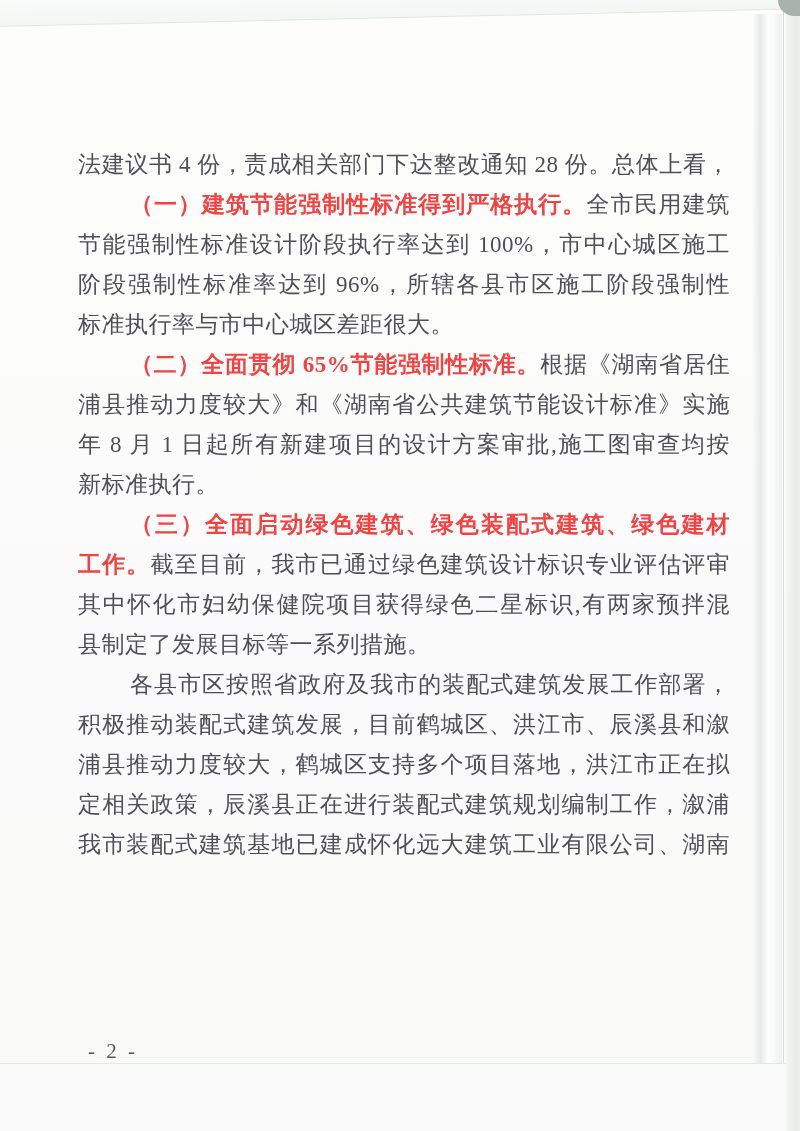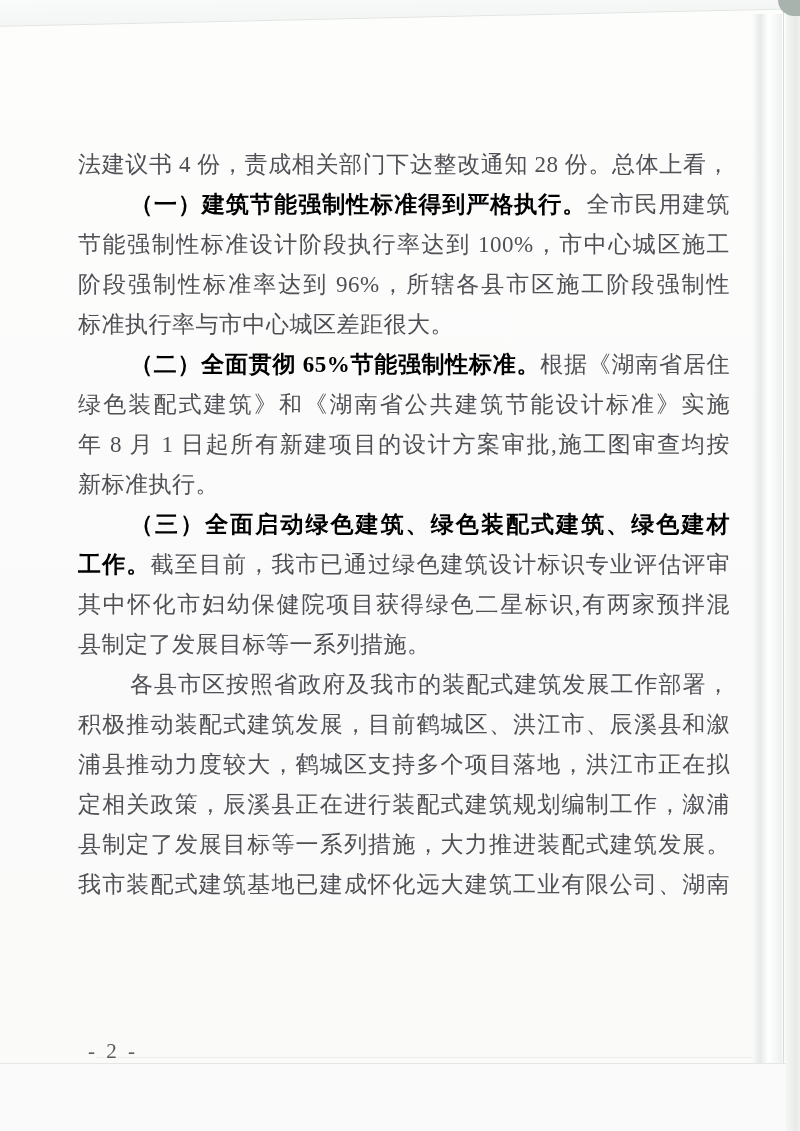--- a/index.html
+++ b/index.html
@@ -107,21 +107,21 @@
     line-height: 40px;
     font-size: 23px;
     letter-spacing: 0.5px;
     color: #4f4f55;
     overflow: hidden;
   }
   .line.fill { text-align: justify; text-align-last: justify; }
   .line.ind  { text-indent: 52px; }
   .seg-b {
     font-weight: bold;
-    color: #000000;
+    color: #ef4444;
   }
 
   .page-number {
     position: absolute;
     left: 88px;
     top: 1036px;
     font-size: 21px;
     line-height: 30px;
     letter-spacing: 3px;
     color: #59595e;
@@ -142,30 +142,29 @@
   <div class="bottom-edge-line"></div>
   <div class="bottom-area"></div>
 
   <div class="content">
     <div class="line fill"><span>法建议书 4 份，责成相关部门下达整改通知 28 份。总体上看，</span></div>
     <div class="line fill ind"><span class="seg-b">（一）建筑节能强制性标准得到严格执行。</span><span>全市民用建筑</span></div>
     <div class="line fill"><span>节能强制性标准设计阶段执行率达到 100%，市中心城区施工</span></div>
     <div class="line fill"><span>阶段强制性标准率达到 96%，所辖各县市区施工阶段强制性</span></div>
     <div class="line"><span>标准执行率与市中心城区差距很大。</span></div>
     <div class="line fill ind"><span class="seg-b">（二）全面贯彻 65%节能强制性标准。</span><span>根据《湖南省居住</span></div>
-    <div class="line fill"><span>绿色装配式建筑》和《湖南省公共建筑节能设计标准》实施</span></div>
+    <div class="line fill"><span>浦县推动力度较大》和《湖南省公共建筑节能设计标准》实施</span></div>
     <div class="line fill"><span>年 8 月 1 日起所有新建项目的设计方案审批,施工图审查均按</span></div>
     <div class="line"><span>新标准执行。</span></div>
     <div class="line fill ind"><span class="seg-b">（三）全面启动绿色建筑、绿色装配式建筑、绿色建材</span></div>
     <div class="line fill"><span class="seg-b">工作。</span><span>截至目前，我市已通过绿色建筑设计标识专业评估评审</span></div>
     <div class="line fill"><span>其中怀化市妇幼保健院项目获得绿色二星标识,有两家预拌混</span></div>
     <div class="line"><span>县制定了发展目标等一系列措施。</span></div>
     <div class="line fill ind"><span>各县市区按照省政府及我市的装配式建筑发展工作部署，</span></div>
     <div class="line fill"><span>积极推动装配式建筑发展，目前鹤城区、洪江市、辰溪县和溆</span></div>
     <div class="line fill"><span>浦县推动力度较大，鹤城区支持多个项目落地，洪江市正在拟</span></div>
     <div class="line fill"><span>定相关政策，辰溪县正在进行装配式建筑规划编制工作，溆浦</span></div>
-    <div class="line fill"><span>县制定了发展目标等一系列措施，大力推进装配式建筑发展。</span></div>
     <div class="line fill"><span>我市装配式建筑基地已建成怀化远大建筑工业有限公司、湖南</span></div>
   </div>
 
   <div class="page-number">- 2 -</div>
 
 </div>
 
 </body></html>

